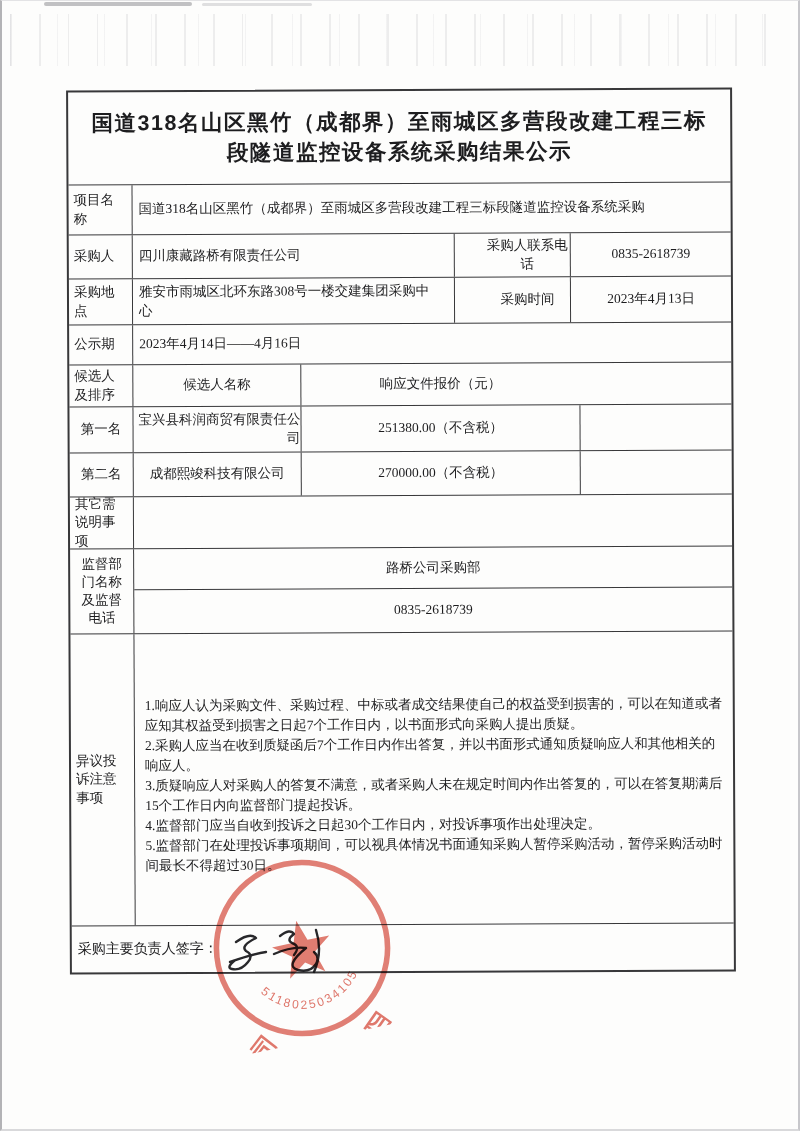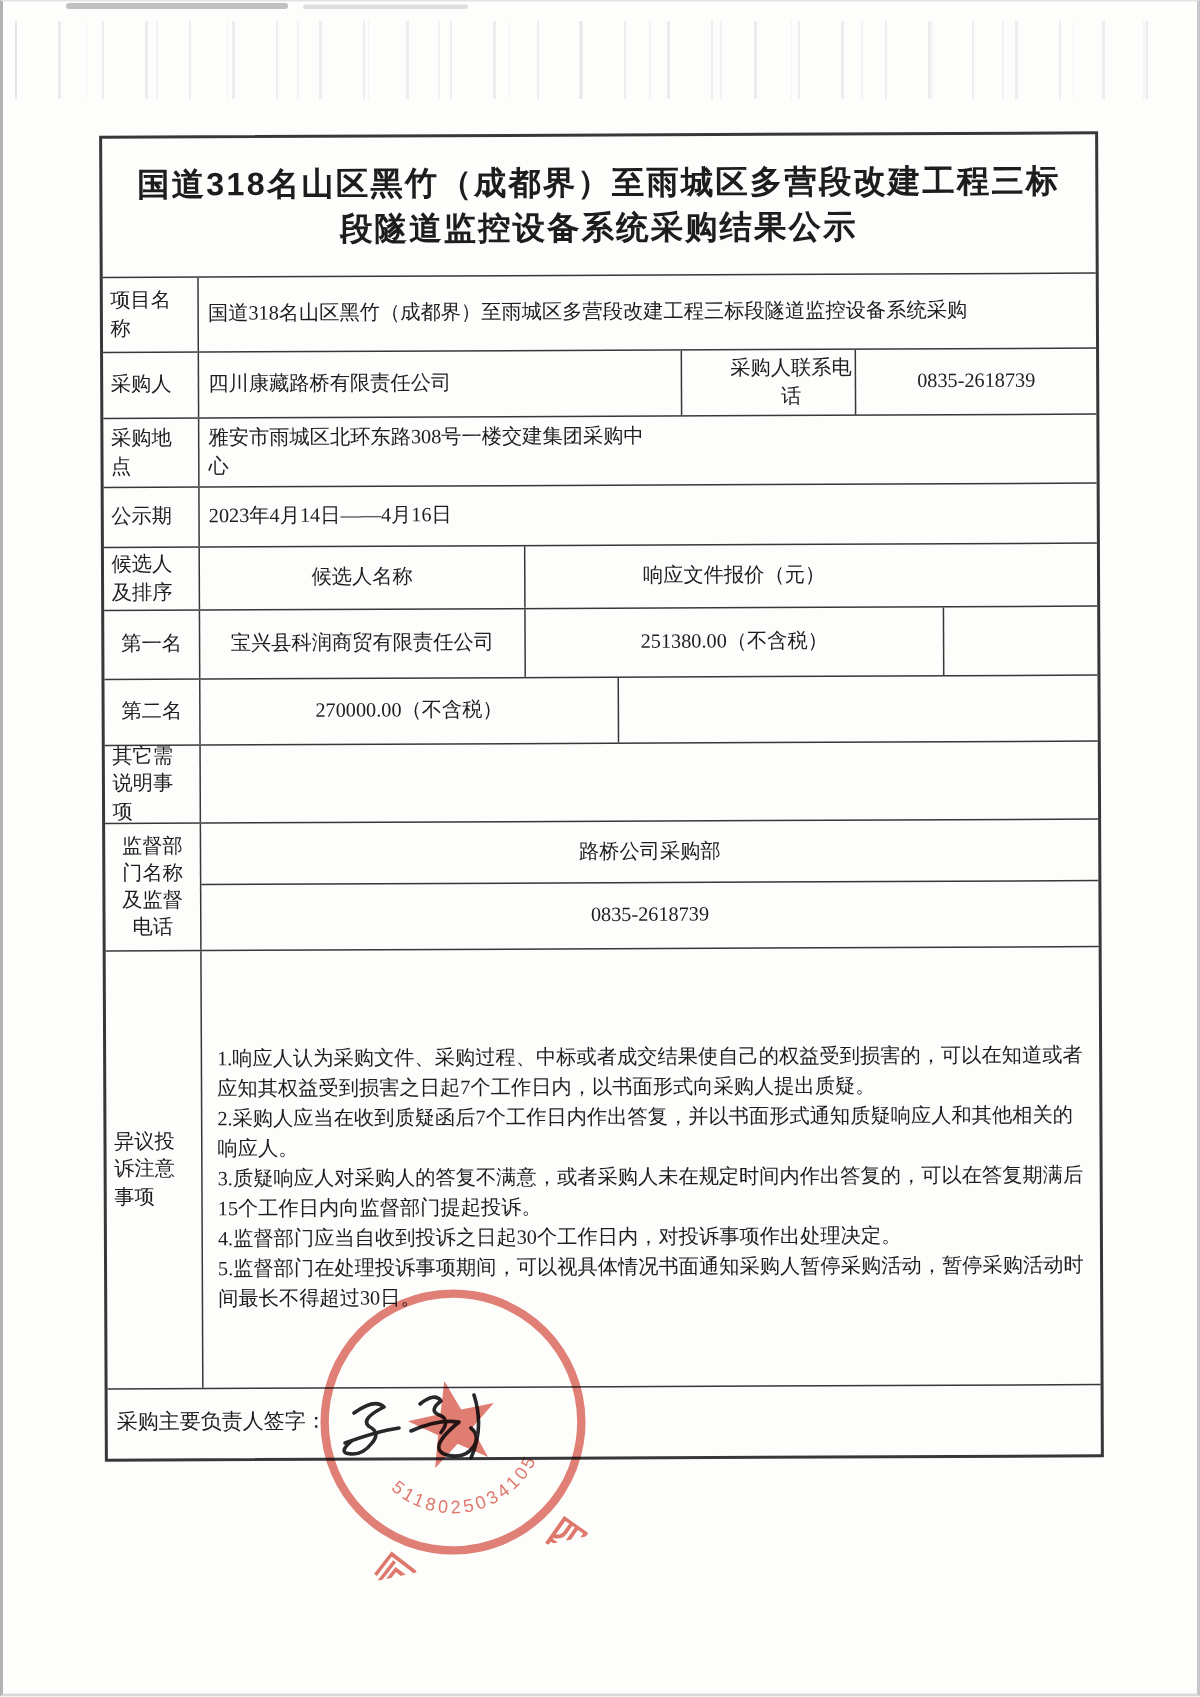--- a/index.html
+++ b/index.html
@@ -50,21 +50,21 @@
   .h-first{height:46px;}
   .h-second{height:44px;}
   .h-other{height:52px;}
   .h-superv{height:85px;}
   .h-objection{height:292px;}
   .h-sign{height:47px;}
 
   .w-label{width:63px;}
   .w-b2{width:322px;}
   .w-b3{width:116px;padding-left:30px;}
-  .w-c2{width:217px;text-align:right;}
+  .w-c2{width:168px;text-align:right;}
   .w-c3{width:279px;}
 
   .title-cell{
     width:100%;justify-content:center;text-align:center;
     font-family:"Liberation Sans","DejaVu Sans",sans-serif;
     font-weight:700;font-size:21.5px;line-height:30px;letter-spacing:1.5px;
   }
   .superv-col{display:flex;flex-direction:column;flex:1;}
   .superv-sub{box-sizing:border-box;display:flex;align-items:center;justify-content:center;text-align:center;font-size:13.5px;}
   .superv-sub.s1{height:40px;}
@@ -109,20 +109,22 @@
     <div class="cell w-b2 padl">四川康藏路桥有限责任公司</div>
     <div class="cell w-b3 center">采购人联系电话</div>
     <div class="cell grow center">0835-2618739</div>
   </div>
 
   <div class="row h-location">
     <div class="cell fc w-label lbl pre">采购地
 点</div>
     <div class="cell w-b2 padl pre">雅安市雨城区北环东路308号一楼交建集团采购中
 心</div>
+    <div class="cell w-b3 center">采购时间</div>
+    <div class="cell grow center">2023年4月13日</div>
   </div>
 
   <div class="row h-publicity">
     <div class="cell fc w-label lbl">公示期</div>
     <div class="cell w-b2 padl">2023年4月14日——4月16日</div>
   </div>
 
   <div class="row h-candhead">
     <div class="cell fc w-label lbl pre">候选人
 及排序</div>
@@ -132,20 +134,21 @@
 
   <div class="row h-first">
     <div class="cell fc w-label center">第一名</div>
     <div class="cell w-c2 center">宝兴县科润商贸有限责任公司</div>
     <div class="cell w-c3 center">251380.00（不含税）</div>
     <div class="cell grow center"></div>
   </div>
 
   <div class="row h-second">
     <div class="cell fc w-label center">第二名</div>
+    <div class="cell w-c2 center">成都熙竣科技有限公司</div>
     <div class="cell w-c3 center">270000.00（不含税）</div>
     <div class="cell grow center"></div>
   </div>
 
   <div class="row h-other">
     <div class="cell fc w-label lbl pre">其它需
 说明事
 项</div>
     <div class="cell grow padl"></div>
   </div>

